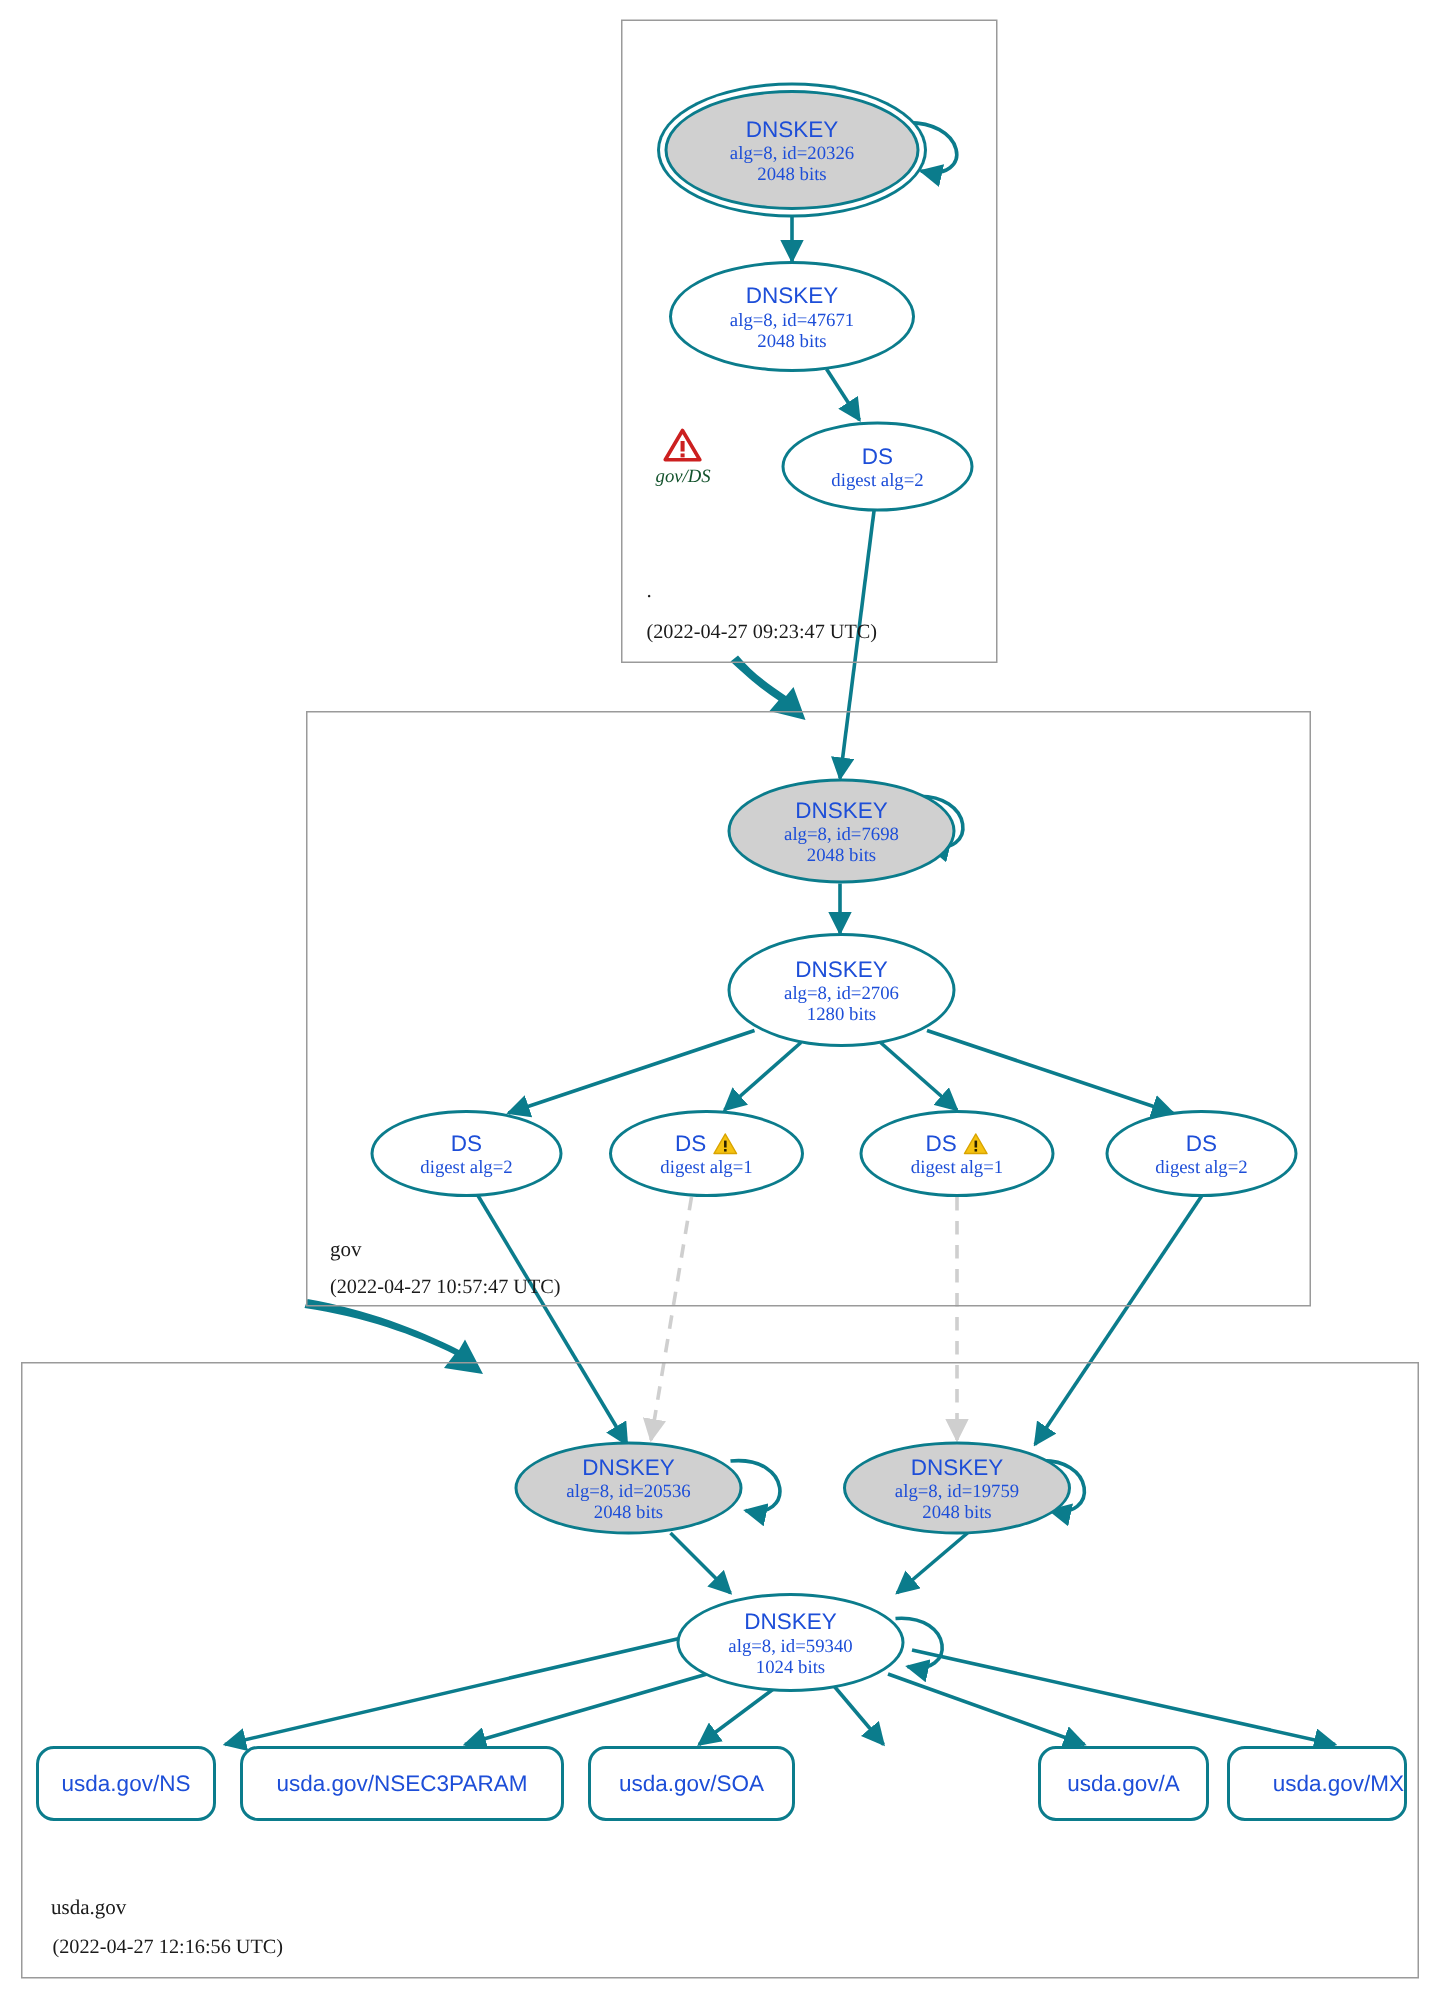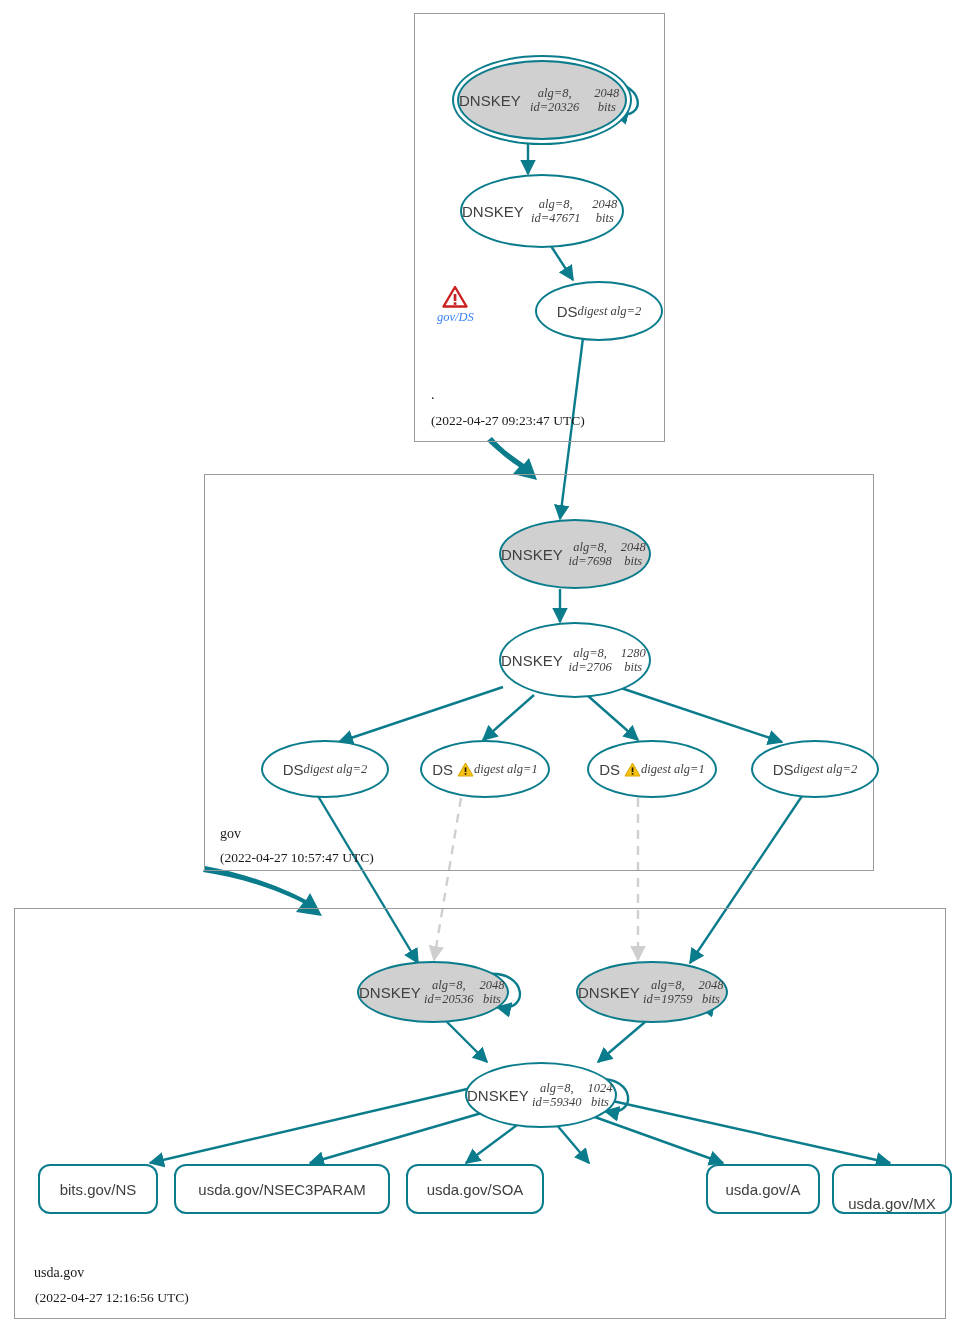--- a/index.html
+++ b/index.html
@@ -42,25 +42,25 @@
     line-height: 17px;
   }
   .zone-time {
     font-size: 13.5px;
     line-height: 17px;
   }
   .node {
     position: absolute;
     box-sizing: border-box;
     display: flex;
+    flex-direction: column;
     align-items: center;
     justify-content: center;
     text-align: center;
-    color: #404040;
-    margin-left: 14px;
+    color: #1d4ed8;
   }
   .ellipse {
     border: 2px solid #0b7c8c;
     border-radius: 50%;
     background: #ffffff;
   }
   .ellipse.secure-key {
     background: #d0d0d0;
   }
   .ellipse.trust-anchor {
@@ -74,21 +74,20 @@
   .n-title {
     font-family: "Liberation Sans", sans-serif;
     font-size: 15px;
     line-height: 17px;
     letter-spacing: 0px;
   }
   .n-sub {
     font-family: "Liberation Serif", serif;
     font-size: 12.5px;
     line-height: 14px;
-    font-style: italic;
   }
   .rrset-label {
     font-family: "Liberation Sans", sans-serif;
     font-size: 15px;
     line-height: 17px;
     white-space: nowrap;
   }
   .title-row {
     display: flex;
     align-items: center;
@@ -104,21 +103,21 @@
   .error-marker {
     position: absolute;
     display: flex;
     flex-direction: column;
     align-items: center;
   }
   .error-marker .err-label {
     font-family: "Liberation Serif", serif;
     font-style: italic;
     font-size: 12.5px;
-    color: #3b82f6;
+    color: #14532d;
     margin-top: 1px;
     white-space: nowrap;
   }
 </style>
 </head>
 <body>
 
 <div id="stage">
 
   <svg id="edges" viewBox="0 0 960 1333" xmlns="http://www.w3.org/2000/svg">
@@ -285,21 +284,21 @@
     <div class="n-sub">2048 bits</div>
   </div>
 
   <div class="node ellipse" style="left:451px; top:1062px; width:152px; height:66px;">
     <div class="n-title">DNSKEY</div>
     <div class="n-sub">alg=8, id=59340</div>
     <div class="n-sub">1024 bits</div>
   </div>
 
   <div class="node rrset-box" style="left:24px; top:1164px; width:120px; height:50px;">
-    <span class="rrset-label">bits.gov/NS</span>
+    <span class="rrset-label">usda.gov/NS</span>
   </div>
   <div class="node rrset-box" style="left:160px; top:1164px; width:216px; height:50px;">
     <span class="rrset-label">usda.gov/NSEC3PARAM</span>
   </div>
   <div class="node rrset-box" style="left:392px; top:1164px; width:138px; height:50px;text-align:right;">
     <span class="rrset-label">usda.gov/SOA</span>
   </div>
   <div class="node rrset-box" style="left:692px; top:1164px; width:114px; height:50px;">
     <span class="rrset-label">usda.gov/A</span>
   </div>

